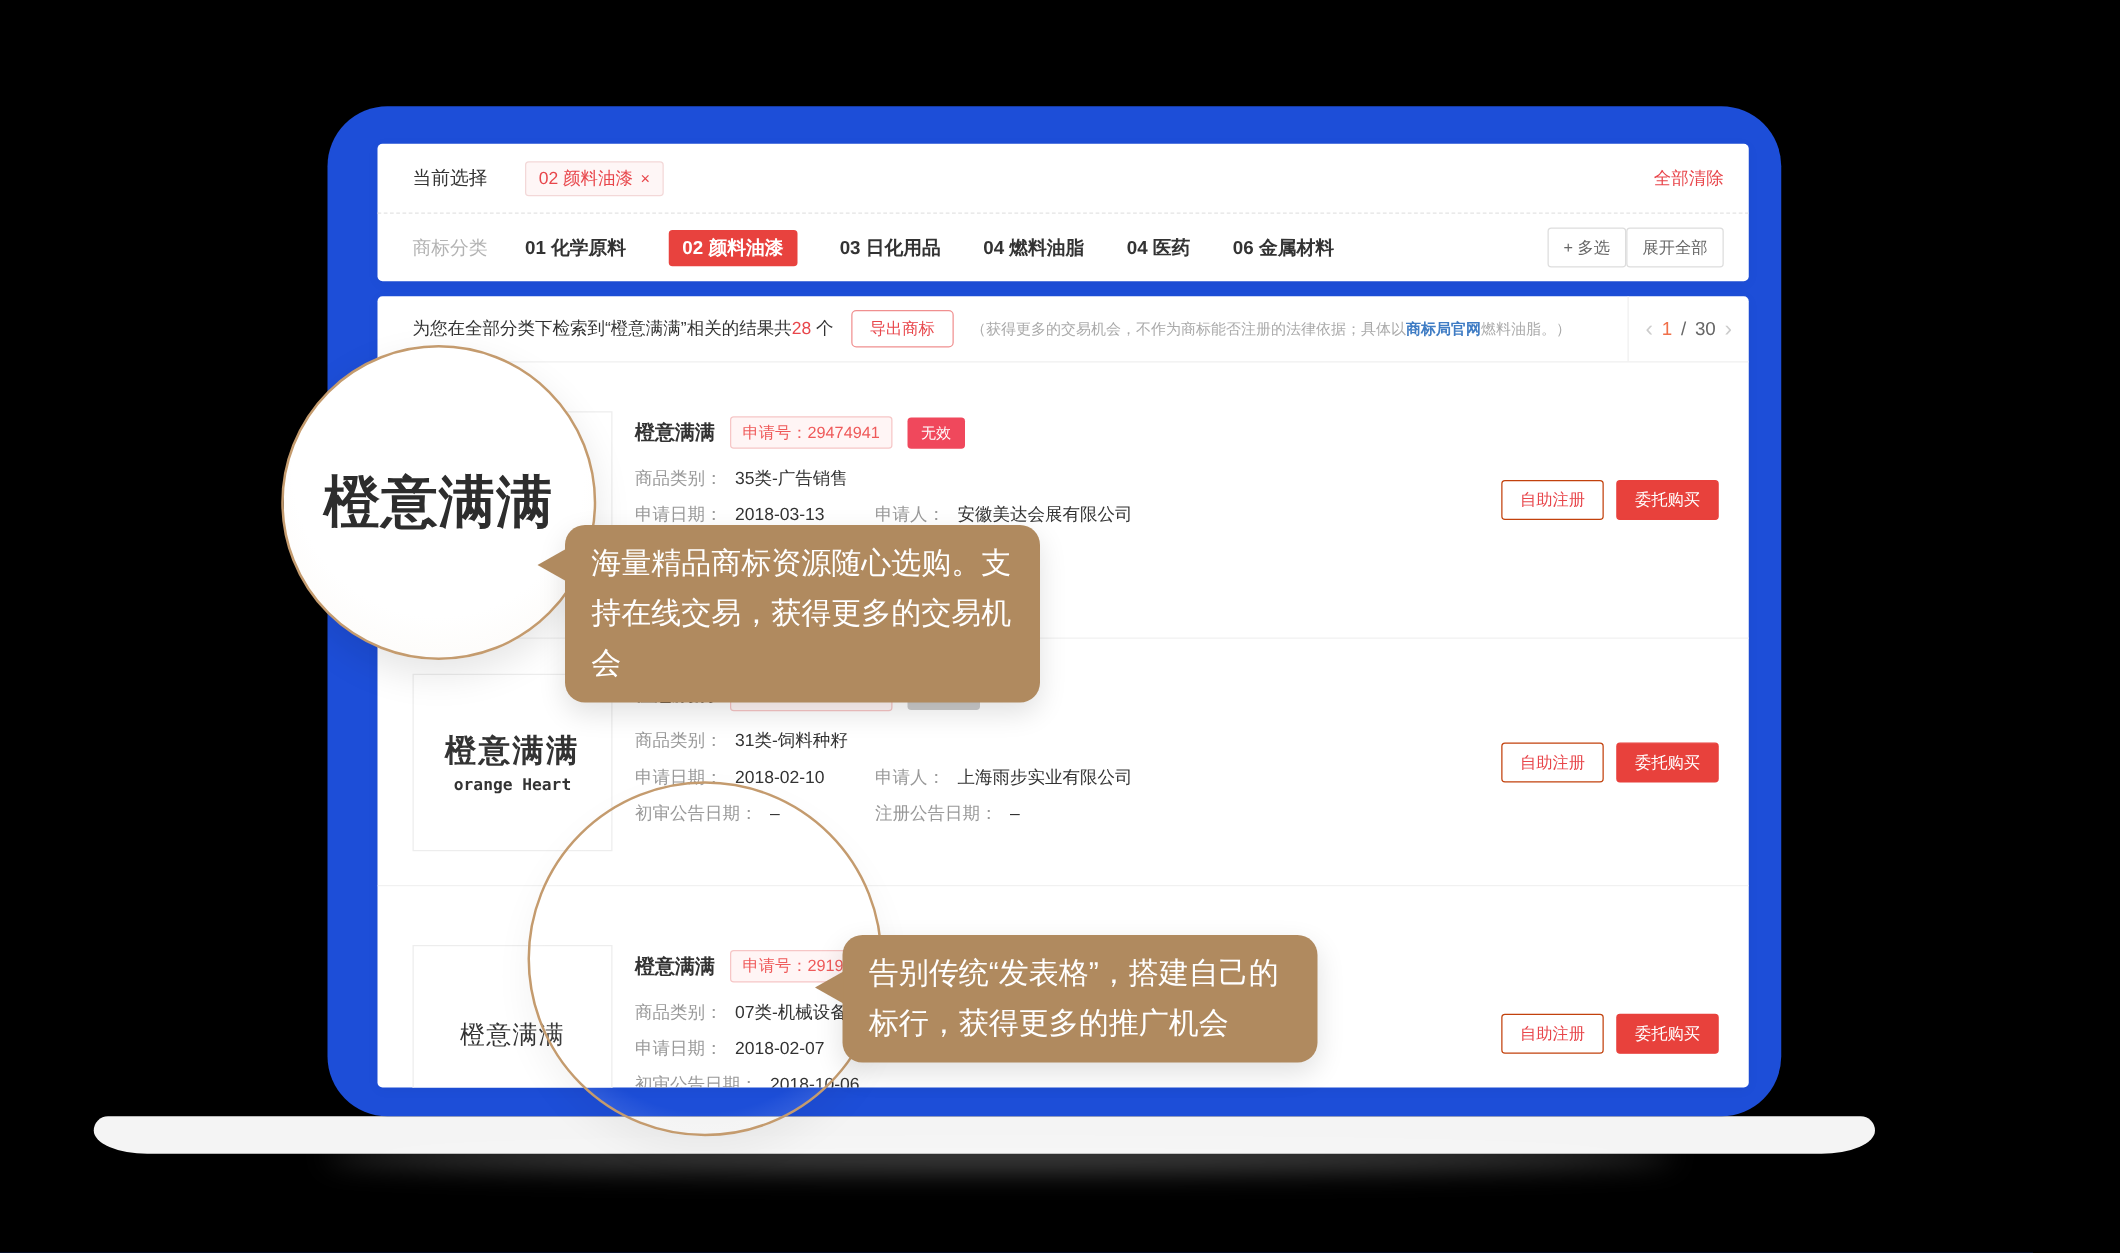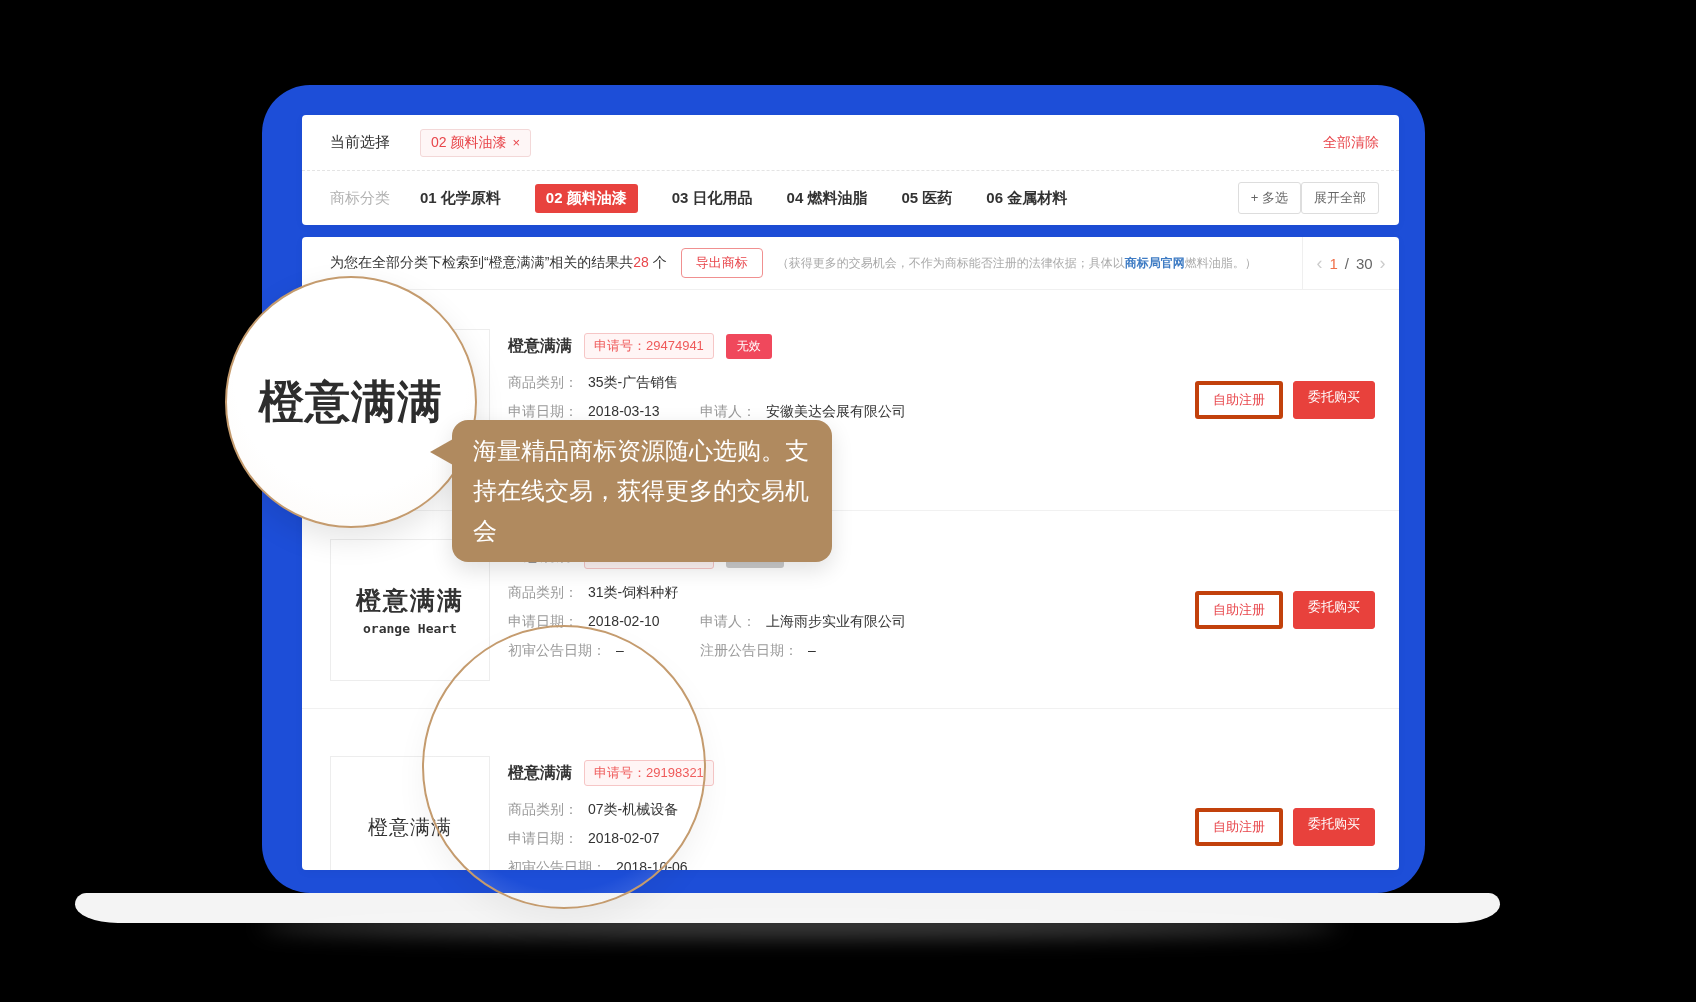--- a/index.html
+++ b/index.html
@@ -66,21 +66,21 @@
   .appno{font-size:13px;color:#ef5a5a;background:#fff5f5;border:1px solid #f6c6c6;border-radius:3px;padding:3px 9px;}
   .badge{font-size:12px;color:#fff;border-radius:3px;padding:4px 11px;}
   .badge.invalid{background:#f0485c;}
   .badge.registered{background:#cbcbcb;}
   .d-line{display:flex;margin-bottom:11px;font-size:14px;}
   .pair{display:inline-flex;}
   .pair.w1{width:192px;flex:none;}
   .d-label{color:#999;margin-right:10px;white-space:nowrap;}
   .d-value{color:#333;white-space:nowrap;}
   .row-actions{margin-left:auto;display:flex;gap:10px;align-self:center;}
-  .btn-outline{font-size:13px;color:#e8464b;background:#fff;border:4px solid #c2410c;border-radius:3px;
+  .btn-outline{font-size:13px;color:#e8464b;background:#fff;border:1px solid #c2410c;border-radius:3px;
                padding:6px 14px;cursor:pointer;white-space:nowrap;}
   .btn-solid{font-size:13px;color:#fff;background:#e8413c;border:1px solid #e8413c;border-radius:3px;
              padding:6px 14px;cursor:pointer;white-space:nowrap;}
 
   
   .magnifier{position:absolute;left:225px;top:276px;width:248px;height:248px;border-radius:50%;
              background:radial-gradient(circle at 50% 40%, #ffffff 60%, #faf7f3 100%);
              border:2px solid #c49b6e;box-shadow:0 12px 30px rgba(0,0,0,.10);
              display:flex;align-items:center;justify-content:center;}
   .magnifier .big{font-size:45px;font-weight:600;color:#2d2d2d;letter-spacing:1px;}
@@ -114,21 +114,21 @@
         </span>
         <span class="clear-all">全部清除</span>
       </div>
       <div class="f-row">
         <span class="f-label muted">商标分类</span>
         <span class="cats">
           <span class="cat">01 化学原料</span>
           <span class="cat active">02 颜料油漆</span>
           <span class="cat">03 日化用品</span>
           <span class="cat">04 燃料油脂</span>
-          <span class="cat">05 医药</span>
+          <span class="cat">04 医药</span>
           <span class="cat">06 金属材料</span>
         </span>
         <span class="f-right">
           <span class="ghost-btn">+ 多选</span>
           <span class="ghost-btn">展开全部</span>
         </span>
       </div>
     </div>
 
     <div class="card results-card">
@@ -278,13 +278,17 @@
 
   <div class="magnifier">
     <span class="big">橙意满满</span>
   </div>
   <div class="lens-ring"></div>
 
   <div class="tooltip t1">
     <span class="arrow"></span>
     <span>海量精品商标资源随心选购。支持在线交易，获得更多的交易机会</span>
   </div>
+  <div class="tooltip t2">
+    <span class="arrow"></span>
+    <span>告别传统“发表格”，搭建自己的标行，获得更多的推广机会</span>
+  </div>
 </div>
 
 </body></html>

